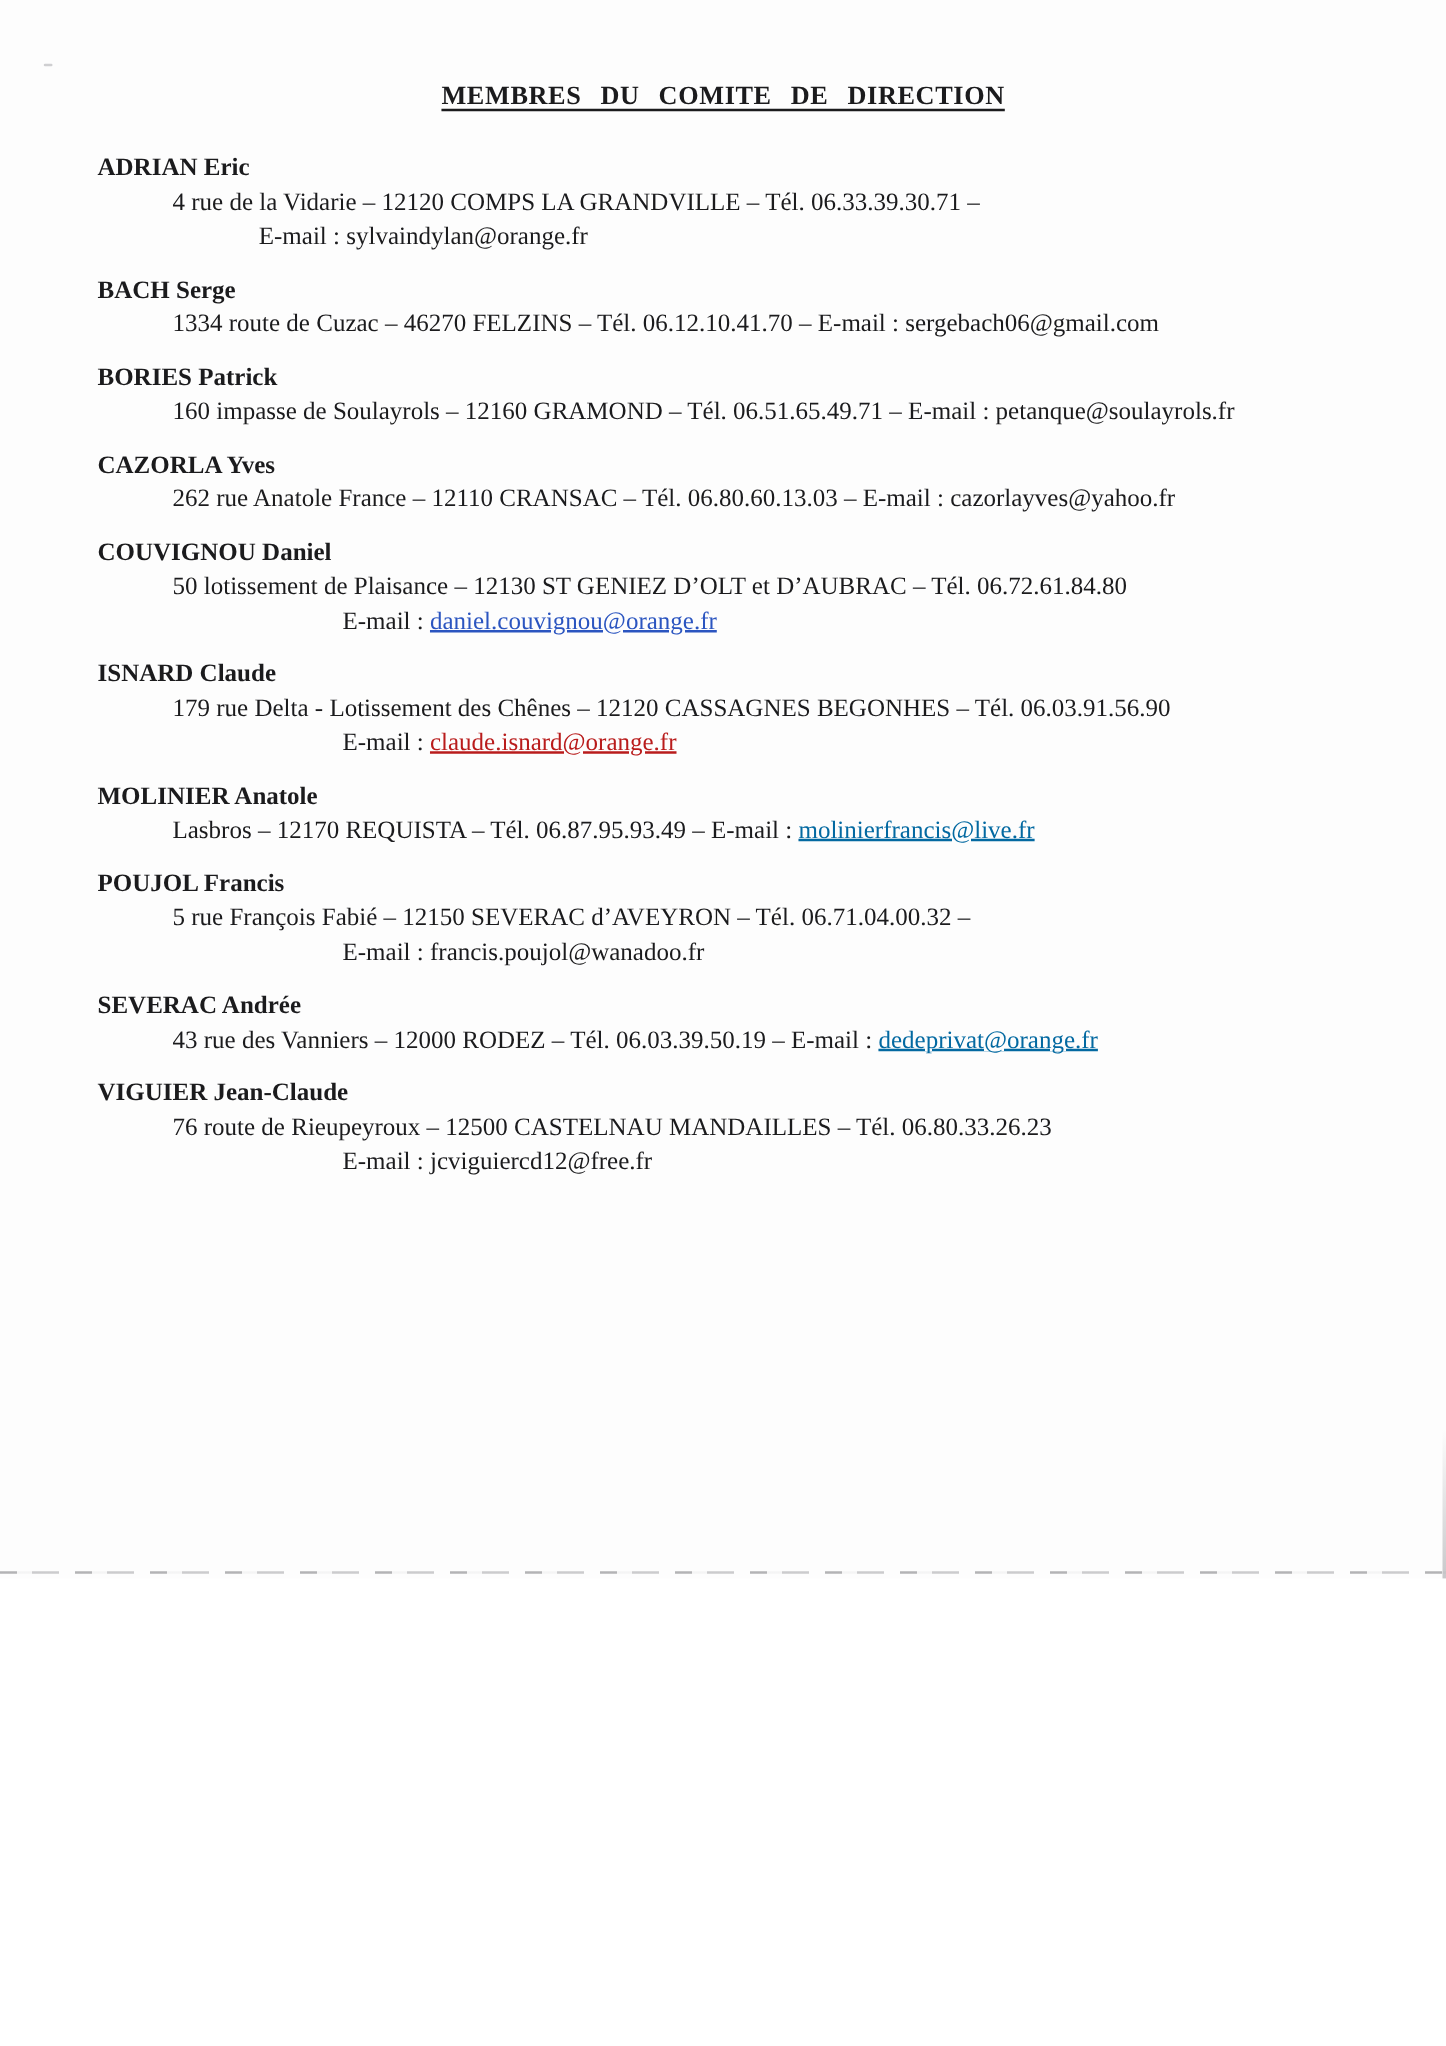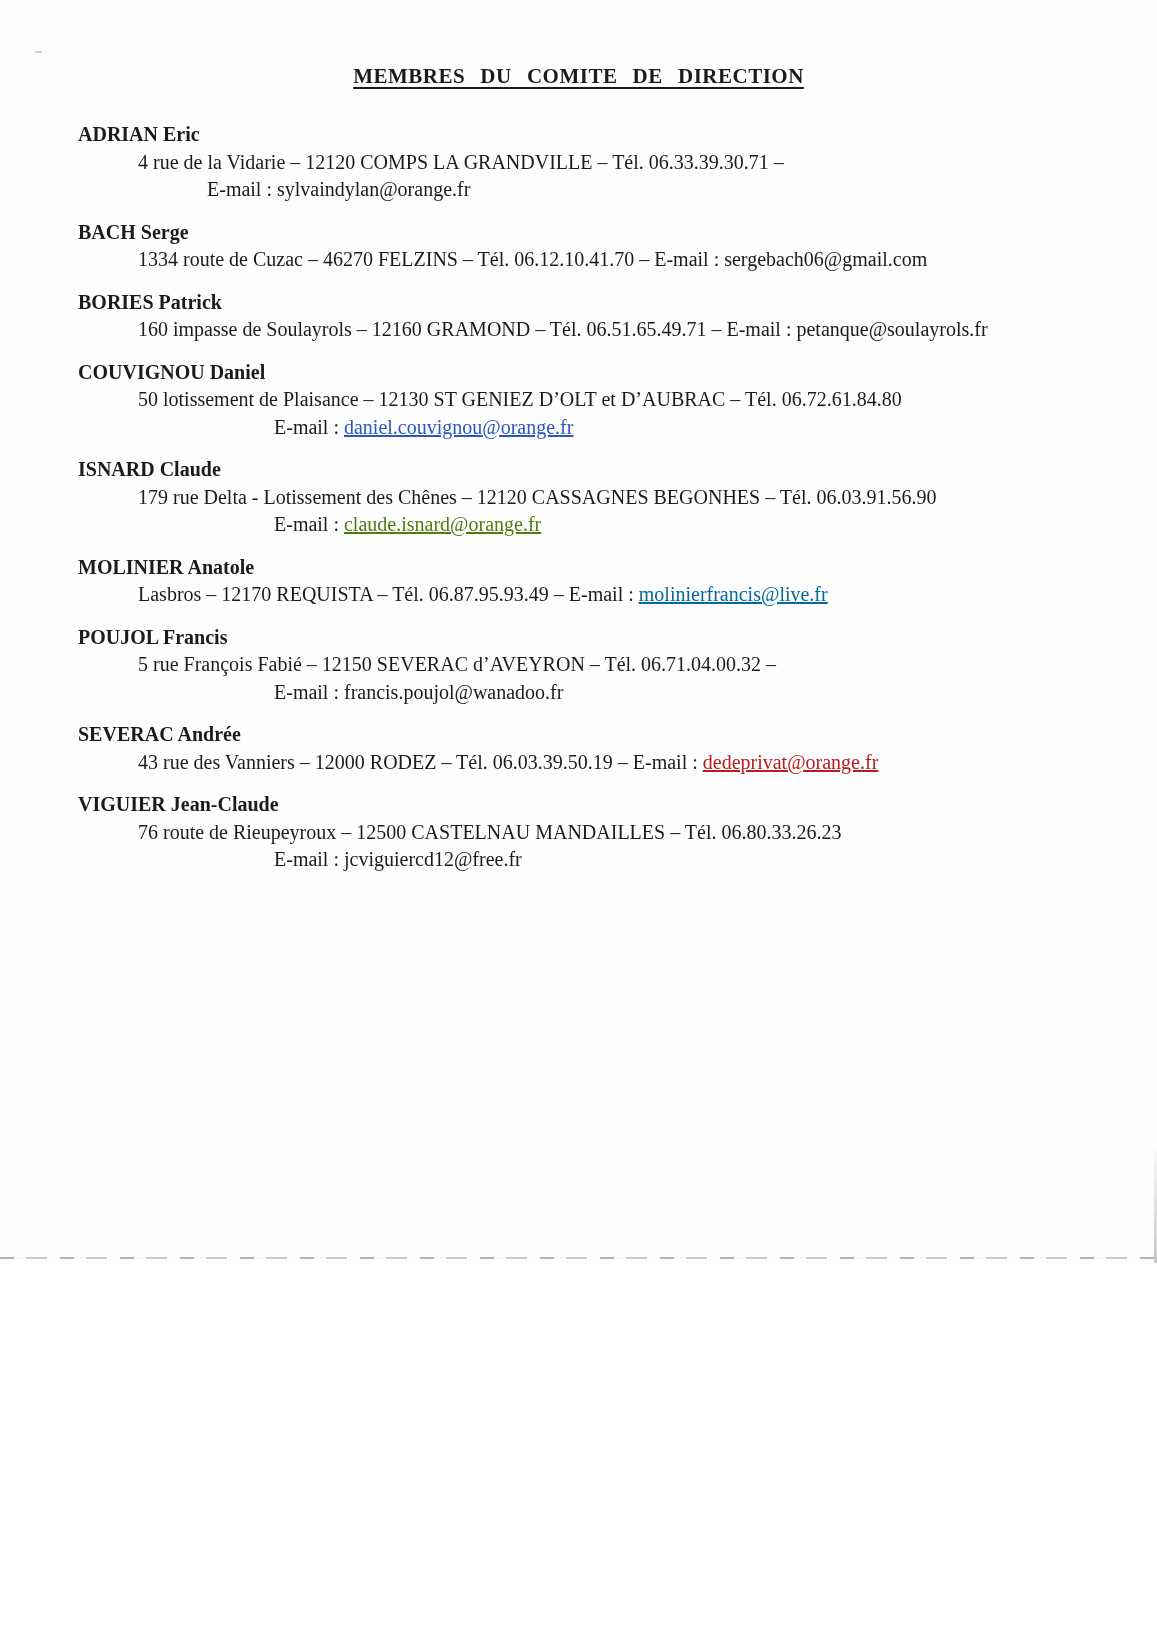--- a/index.html
+++ b/index.html
@@ -105,43 +105,47 @@
       </div>
       <div class="entry">
         <div class="name">BACH Serge</div>
         <div class="line indent-1"><span>1334 route de Cuzac – 46270 FELZINS – Tél. 06.12.10.41.70 – E-mail : sergebach06@gmail.com</span></div>
       </div>
       <div class="entry">
         <div class="name">BORIES Patrick</div>
         <div class="line indent-1"><span>160 impasse de Soulayrols – 12160 GRAMOND – Tél. 06.51.65.49.71 – E-mail : petanque@soulayrols.fr</span></div>
       </div>
       <div class="entry">
+        <div class="name">CAZORLA Yves</div>
+        <div class="line indent-1"><span>262 rue Anatole France – 12110 CRANSAC – Tél. 06.80.60.13.03 – E-mail : cazorlayves@yahoo.fr</span></div>
+      </div>
+      <div class="entry">
         <div class="name">COUVIGNOU Daniel</div>
         <div class="line indent-1"><span>50 lotissement de Plaisance – 12130 ST GENIEZ D’OLT et D’AUBRAC – Tél. 06.72.61.84.80</span></div>
         <div class="line indent-3"><span>E-mail : </span><a class="email-link" href="#" style="color: rgb(43, 85, 192);">daniel.couvignou@orange.fr</a></div>
       </div>
       <div class="entry">
         <div class="name">ISNARD Claude</div>
         <div class="line indent-1"><span>179 rue Delta - Lotissement des Chênes – 12120 CASSAGNES BEGONHES – Tél. 06.03.91.56.90</span></div>
-        <div class="line indent-3"><span>E-mail : </span><a class="email-link" href="#" style="color: #4d7c0f;">claude.isnard@orange.fr</a></div>
+        <div class="line indent-3"><span>E-mail : </span><a class="email-link" href="#" style="color: #b91c1c;">claude.isnard@orange.fr</a></div>
       </div>
       <div class="entry">
       </div>
       <div class="entry">
         <div class="name">MOLINIER Anatole</div>
         <div class="line indent-1"><span>Lasbros – 12170 REQUISTA – Tél. 06.87.95.93.49 – E-mail : </span><a class="email-link" href="#" style="color: #0369a1;">molinierfrancis@live.fr</a></div>
       </div>
       <div class="entry">
         <div class="name">POUJOL Francis</div>
         <div class="line indent-1"><span>5 rue François Fabié – 12150 SEVERAC d’AVEYRON – Tél. 06.71.04.00.32 –</span></div>
         <div class="line indent-3"><span>E-mail : francis.poujol@wanadoo.fr</span></div>
       </div>
       <div class="entry">
         <div class="name">SEVERAC Andrée</div>
-        <div class="line indent-1"><span>43 rue des Vanniers – 12000 RODEZ – Tél. 06.03.39.50.19 – E-mail : </span><a class="email-link" href="#" style="color: #b91c1c; text-align: center;">dedeprivat@orange.fr</a></div>
+        <div class="line indent-1"><span>43 rue des Vanniers – 12000 RODEZ – Tél. 06.03.39.50.19 – E-mail : </span><a class="email-link" href="#" style="color: #0369a1; text-align: center;">dedeprivat@orange.fr</a></div>
       </div>
       <div class="entry">
         <div class="name">VIGUIER Jean-Claude</div>
         <div class="line indent-1"><span>76 route de Rieupeyroux – 12500 CASTELNAU MANDAILLES – Tél. 06.80.33.26.23</span></div>
         <div class="line indent-3"><span>E-mail : jcviguiercd12@free.fr</span></div>
       </div>
     </section>
 
   <div class="scan-line-bottom"></div>
   <div class="scan-edge-right"></div>

